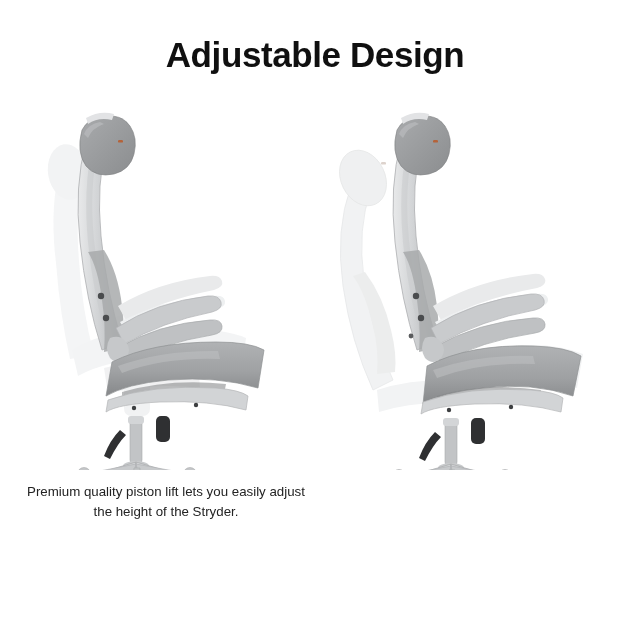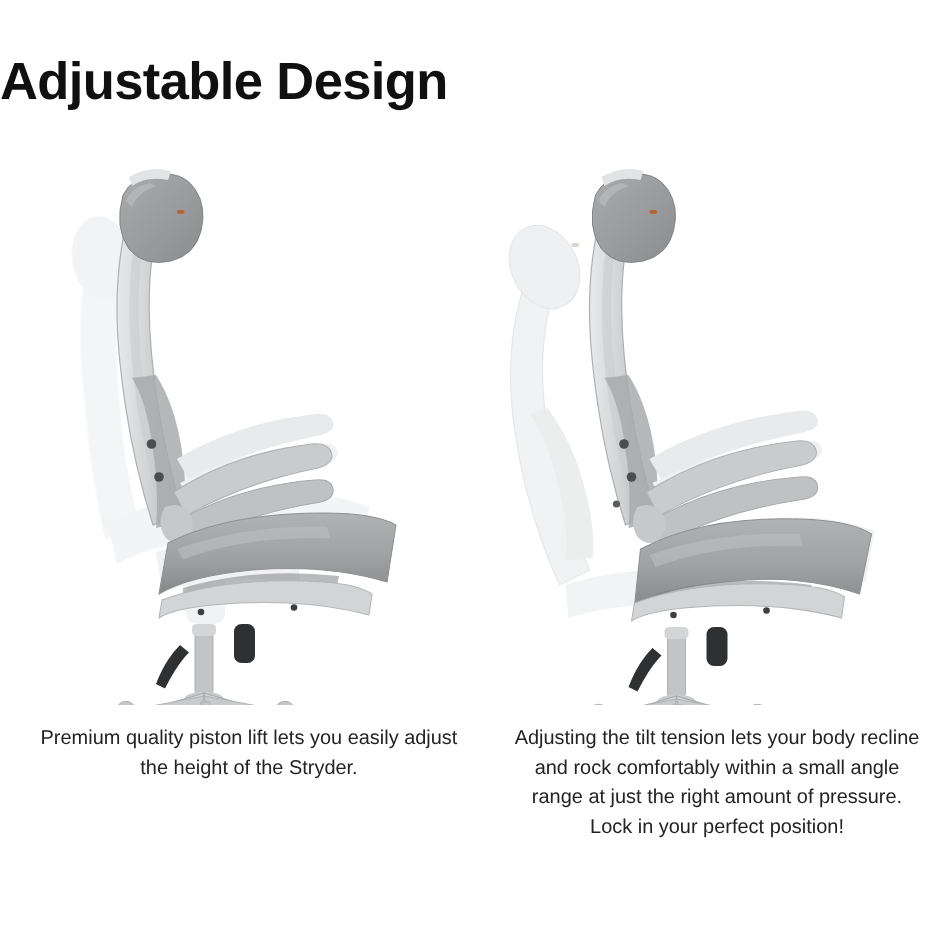--- a/index.html
+++ b/index.html
@@ -10,20 +10,21 @@
     color:#1b1b1b;
     overflow:hidden;
     position:relative;
   }
   .page { position:relative; width:630px; height:630px; background:#ffffff; }
 
   
   .title {
     position:absolute;
     top:34px; left:0; width:630px;
+    text-align:center;
     font-size:35px;
     font-weight:700;
     letter-spacing:-0.4px;
     color:#101010;
     line-height:42px;
   }
 
   
   .panels {
     position:absolute;
@@ -272,16 +273,15 @@
           <ellipse cx="190" cy="377" rx="7" ry="7.5" fill="#c5c7c9" stroke="#a9abad" stroke-width="0.6"></ellipse>
           <ellipse cx="135" cy="426" rx="11" ry="12" fill="#c0c2c4" stroke="#a5a7a9" stroke-width="0.7"></ellipse>
           <ellipse cx="135" cy="426" rx="5" ry="6" fill="#d4d6d8"></ellipse>
         </g>
       </svg>
     </div>
   </div>
 
   <div class="captions">
     <p class="caption caption-left">Premium quality piston lift lets you easily adjust the height of the Stryder.</p>
-    <p class="caption caption-right">Adjusting the tilt tension lets your body recline and rock comfortably within a small angle range at just the right amount of pressure. Lock in your perfect position!</p>
   </div>
 
 </div>
 
 </body></html>

